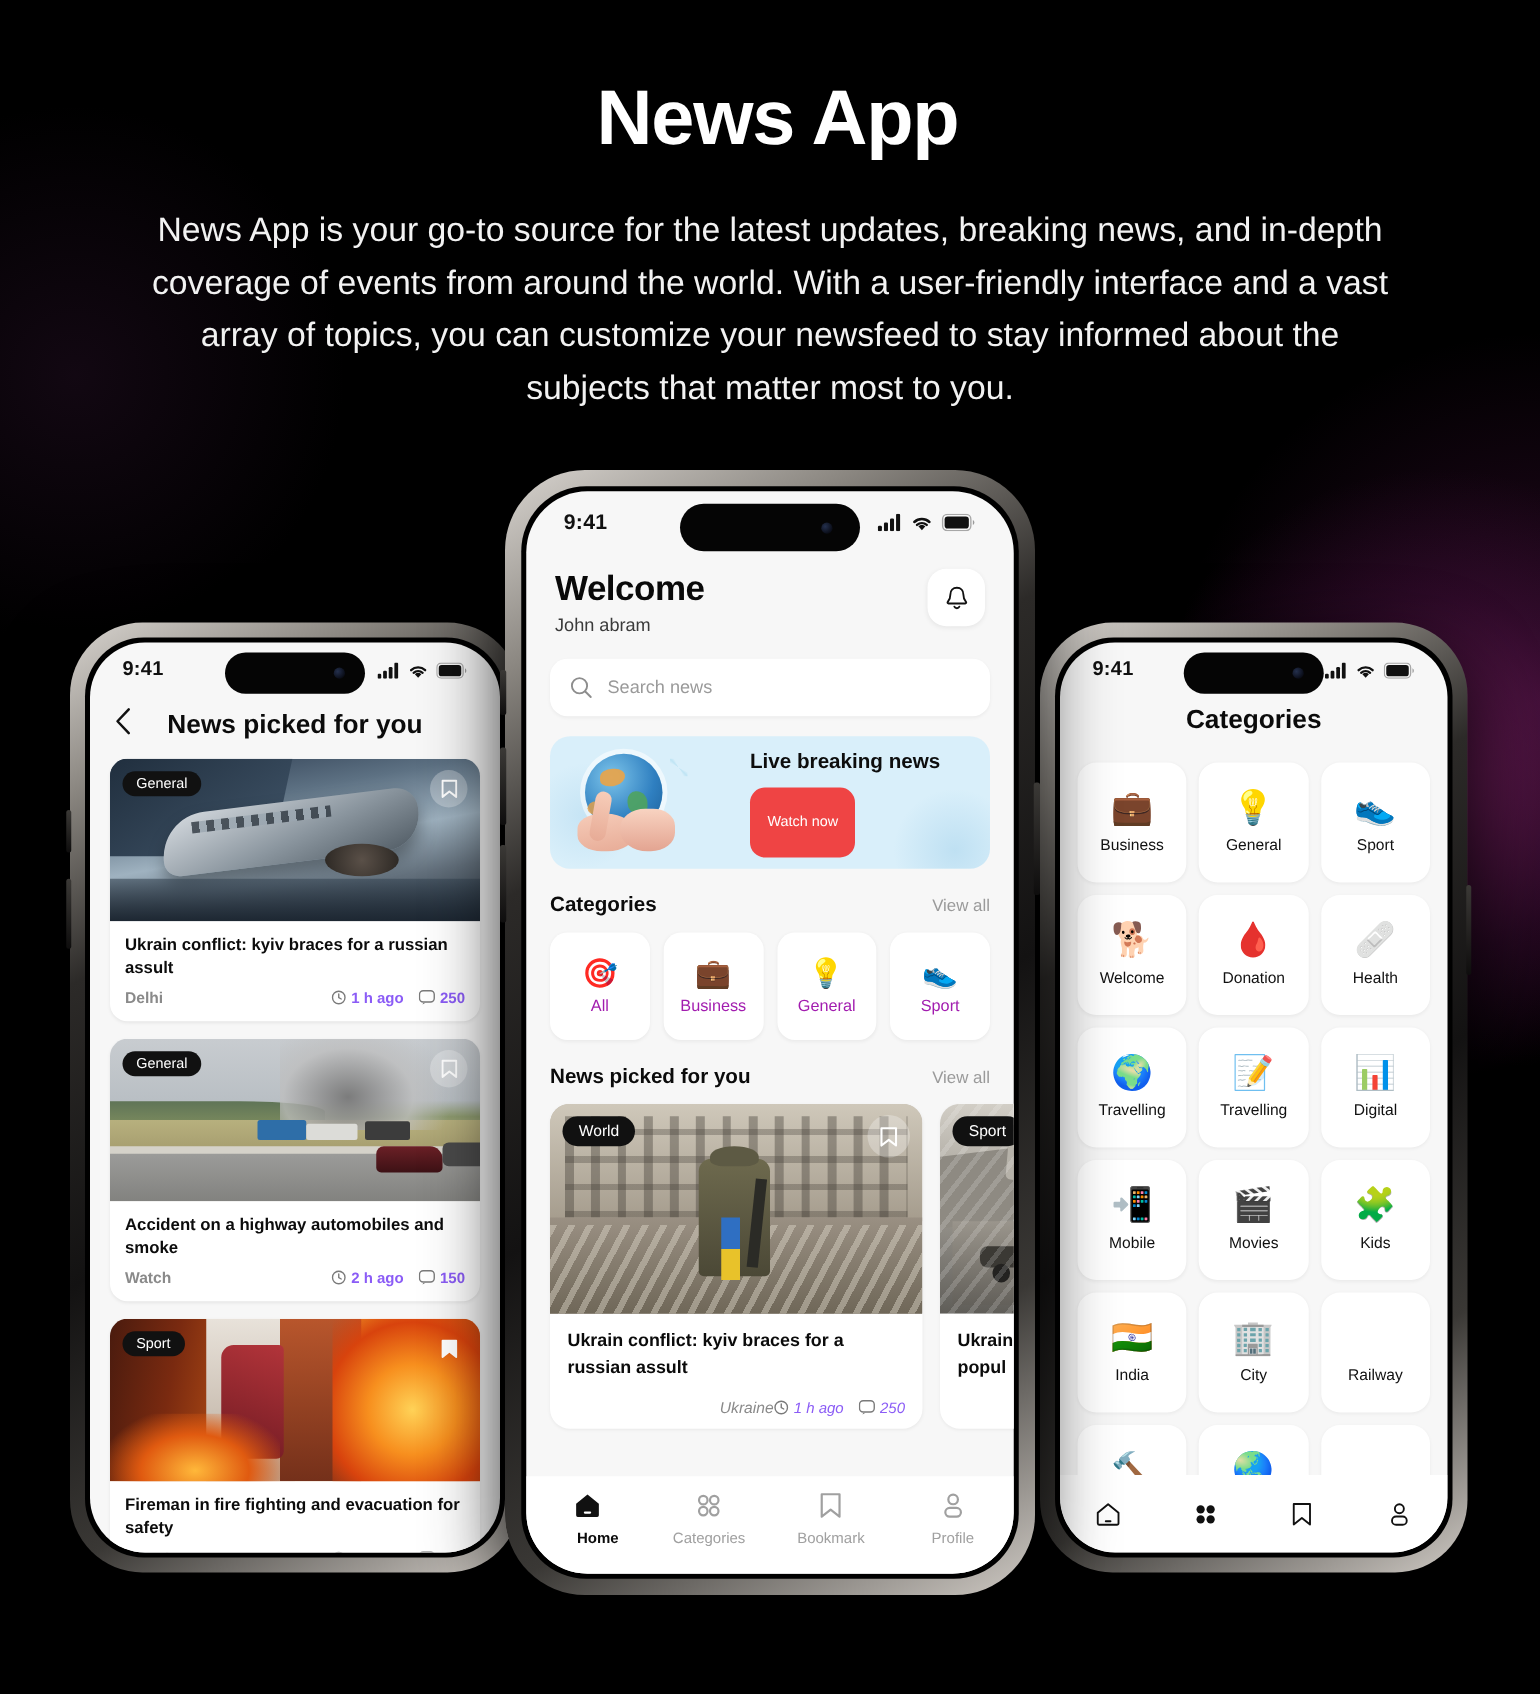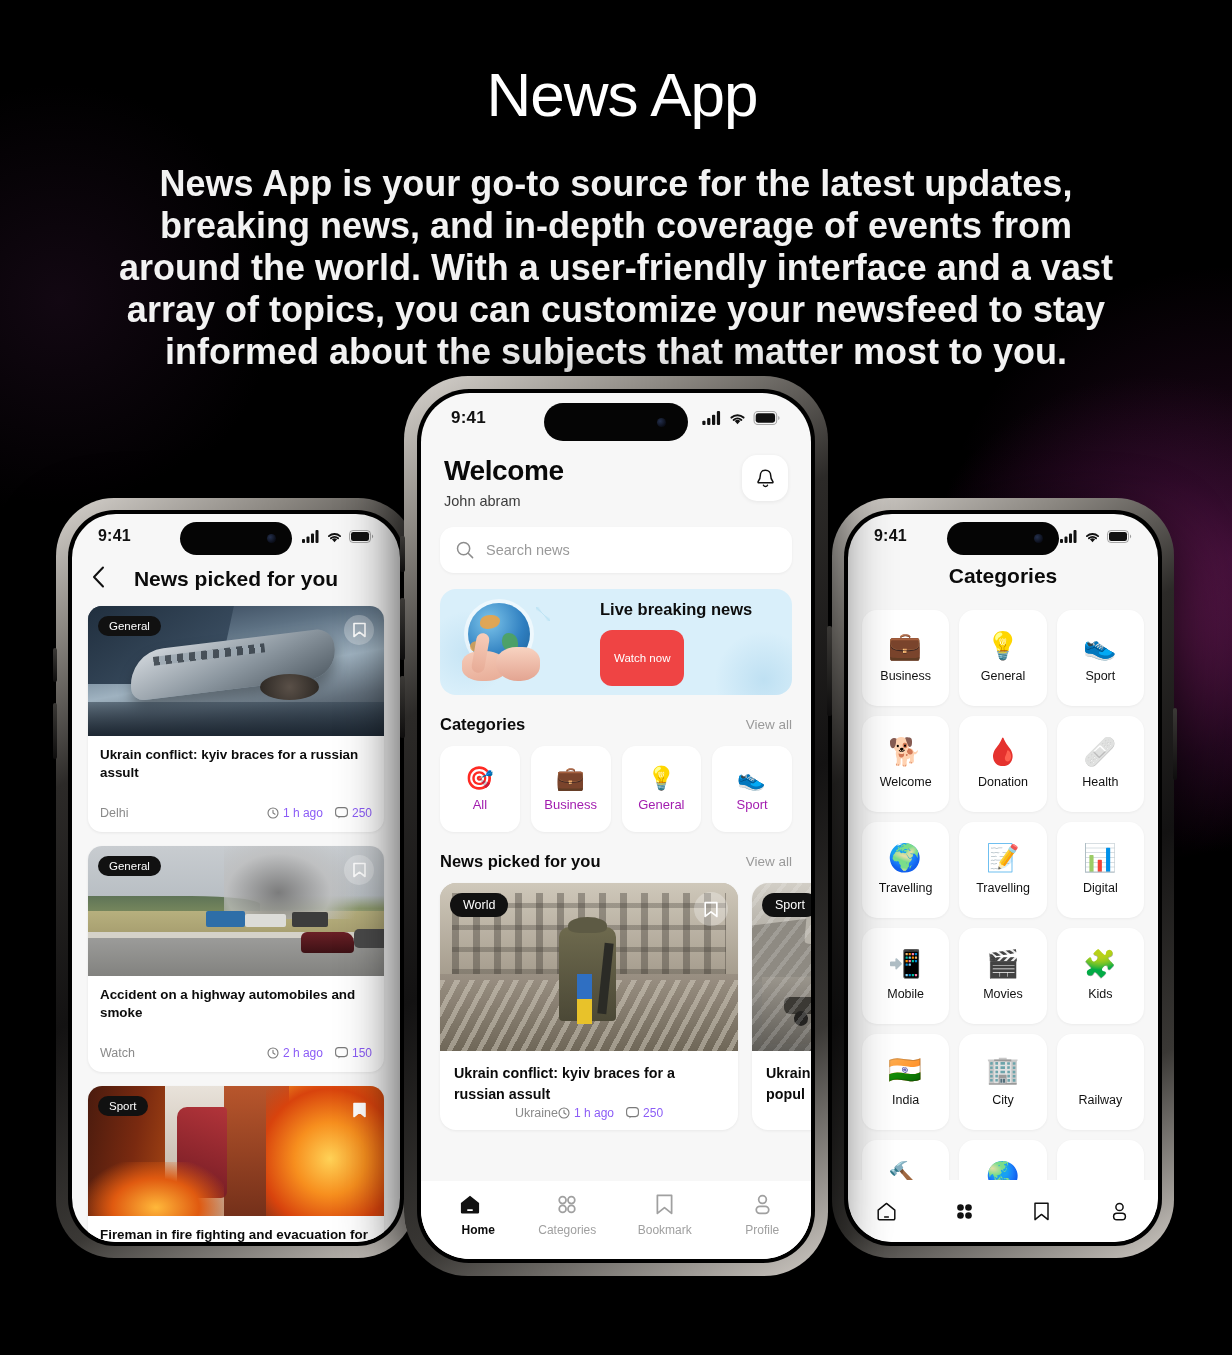--- a/index.html
+++ b/index.html
@@ -12,26 +12,26 @@
     position:absolute; inset:0;
     background:
       radial-gradient(circle 340px at 1150px 620px, rgba(150,40,120,0.52) 0%, rgba(90,20,80,0.28) 42%, rgba(0,0,0,0) 72%),
       radial-gradient(circle 420px at 1232px 560px, rgba(110,25,95,0.38) 0%, rgba(0,0,0,0) 70%),
       radial-gradient(circle 300px at 60px 300px, rgba(60,25,60,0.30) 0%, rgba(0,0,0,0) 72%),
       #000;
   }
   
   .hero { position:absolute; top:0; left:0; width:1232px; text-align:center; }
   .hero-title {
-    font-size:62px; font-weight:400; letter-spacing:-1px; color:#fff;
+    font-size:62px; font-weight:700; letter-spacing:-1px; color:#fff;
     margin-top:62px; line-height:1.05;padding-left:12px;
   }
   .hero-desc {
-    margin:36px auto 0; width:1000px; font-size:36px; line-height:42px;
-    color:#f2f2f2; font-weight:700;
+    margin:36px auto 0; width:1000px; font-size:27px; line-height:42px;
+    color:#f2f2f2; font-weight:400;
   }
   
   .phone {
     position:absolute;
     background:linear-gradient(150deg,#d8d4cf 0%, #8b8781 14%, #2c2a28 30%, #131212 55%, #3a3835 78%, #cfcac4 100%);
     border-radius:58px;
     padding:12px;
     box-shadow:0 24px 60px rgba(0,0,0,0.85);
   }
   .phone-inner {
@@ -78,21 +78,21 @@
   .nc-tag {
     position:absolute; top:10px; left:10px; background:#111; color:#fff;
     font-size:11.5px; padding:4px 11px; border-radius:12px; z-index:2;
   }
   .nc-bm {
     position:absolute; top:9px; right:10px; width:30px; height:30px; border-radius:50%;
     background:rgba(255,255,255,0.28); display:flex; align-items:center; justify-content:center; z-index:2;
   }
   .nc-body { padding:10px 12px 12px; }
   .nc-title { font-size:13.4px; font-weight:700; color:#0c0c0c; line-height:1.35; }
-  .nc-meta { display:flex; align-items:center; justify-content:space-between; margin-top:24px; }
+  .nc-meta { display:flex; align-items:center; justify-content:space-between; margin-top:8px;font-weight:bold; }
   .nc-src { font-size:12.5px; color:#8a8a8a; }
   .nc-stats { display:flex; align-items:center; gap:12px; font-size:12px; color:#8b5cf6; }
   .nc-stat { display:flex; align-items:center; gap:4px; }
   
   .art { position:absolute; inset:0; }
   
   .welcome-row { display:flex; align-items:flex-start; justify-content:space-between; padding:12px 4px 0; }
   .welcome-title { font-size:28px; font-weight:700; color:#090909; letter-spacing:-0.4px; }
   .welcome-sub { font-size:14.5px; color:#3b3b3b; margin-top:6px; }
   .bell-btn {
@@ -129,21 +129,21 @@
   .cat-label { font-size:13px; color:#a21caf; }
   .picked-row { display:flex; gap:14px; margin-top:12px; }
   .picked-card {
     width:298px; flex:none; background:#fff; border-radius:16px; overflow:hidden;
     box-shadow:0 1px 3px rgba(0,0,0,0.06);
   }
   .picked-card.second { width:160px; }
   .pc-media { position:relative; height:168px; overflow:hidden; }
   .pc-body { padding:12px 14px 10px; }
   .pc-title { font-size:14.3px; font-weight:700; color:#0b0b0b; line-height:1.45; }
-  .pc-meta { display:flex; align-items:center; justify-content:center; margin-top:2px; }
+  .pc-meta { display:flex; align-items:center; justify-content:flex-end; margin-top:15px;font-style:italic; }
   .tabbar {
     position:absolute; bottom:0; left:0; right:0; height:78px; background:#fff;
     display:flex; align-items:flex-start; padding-top:12px; border-radius:0 0 44px 44px;
   }
   .tab { flex:1; display:flex; flex-direction:column; align-items:center; gap:7px; }
   .tab-label { font-size:12px; color:#a0a0a0; }
   .tab.active .tab-label { color:#0b0b0b; font-weight:600;margin-left:17px; }
   
   .cat-grid { display:grid; grid-template-columns:repeat(3,1fr); gap:10px; margin-top:6px; }
   .grid-cell {

